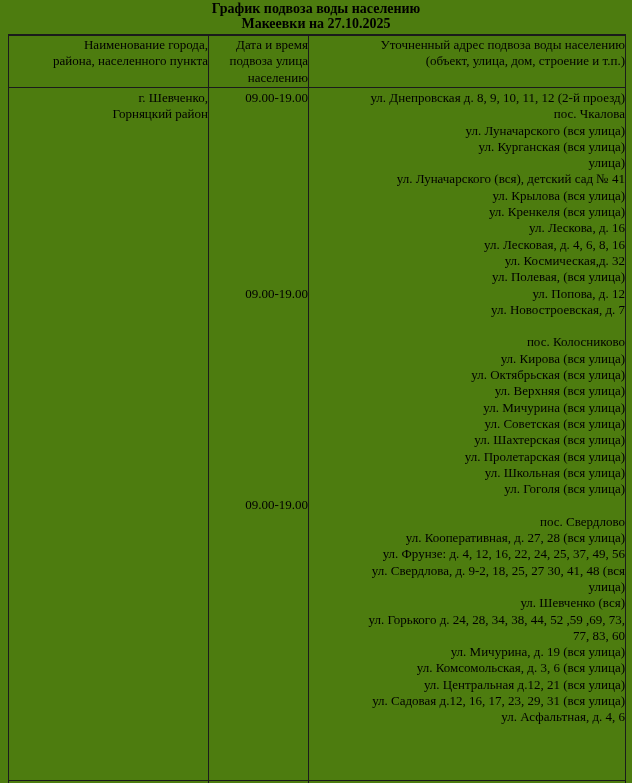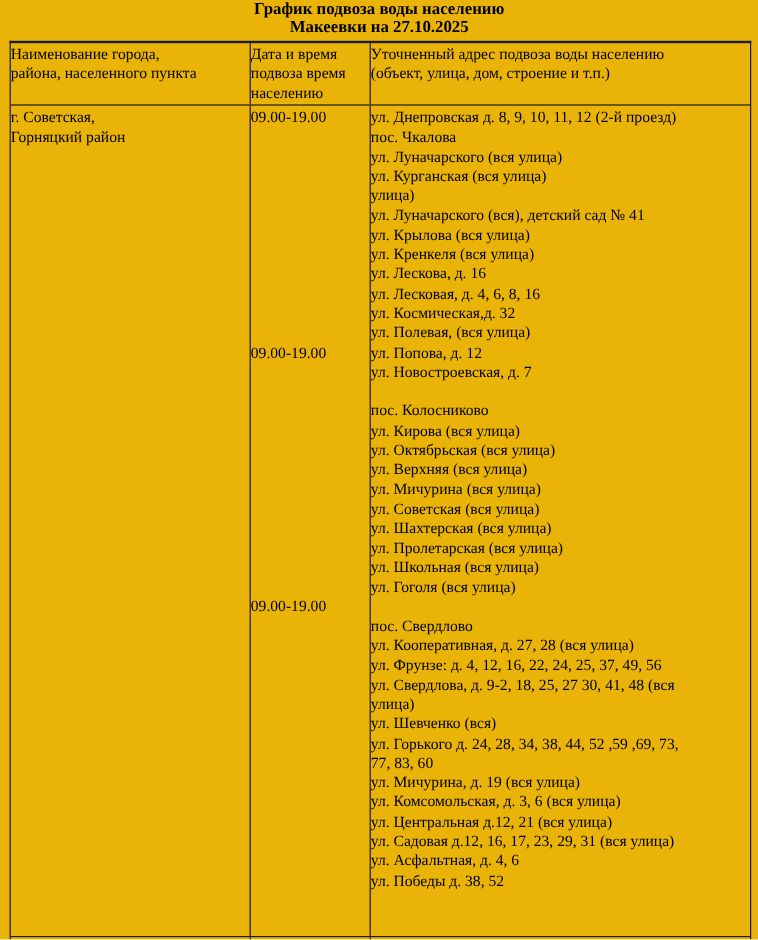--- a/index.html
+++ b/index.html
@@ -1,32 +1,32 @@
 <!DOCTYPE html>
 <html><head>
 <meta charset="utf-8">
 <style>
   html,body{margin:0;padding:0;background:#fff;}
   .page{
-    width:632px;height:783px;background:#eab308;color:#000000;
+    width:632px;height:783px;background:#4d7c0f;color:#000000;
     font-family:"Liberation Serif","DejaVu Serif",serif;
     overflow:hidden;position:relative;
   }
   .doc-title{
     height:30px;padding-top:2px;text-align:center;
     font-weight:bold;font-size:14px;line-height:14.5px;
   }
   .table{
     margin-left:8px;margin-top:2px;width:616px;
     border-left:1.5px solid #1b1b1b;border-right:1.5px solid #1b1b1b;
     border-top:2px solid #1b1b1b;
   }
   .row{display:grid;grid-template-columns:200px 100px 1fr;}
   .cell{
-    text-align:left;font-size:13px;line-height:16.3px;
+    text-align:right;font-size:13px;line-height:16.3px;
     overflow:hidden;
   }
   .col1,.col2{border-right:1.4px solid #1b1b1b;}
   .header{border-bottom:1.8px solid #1b1b1b;}
   .header .cell{padding-top:1px;height:50px;}
   .body{border-bottom:1.8px solid #1b1b1b;height:692px;}
   .body .cell{padding-top:2px;}
   .next{height:5px;}
   .line{height:16.3px;white-space:nowrap;}
 </style>
@@ -42,32 +42,32 @@
 
   <div class="table">
 
     <div class="row header">
       <div class="cell col1">
           <div class="line">Наименование города,</div>
           <div class="line">района, населенного пункта</div>
         </div>
       <div class="cell col2">
           <div class="line">Дата и время</div>
-          <div class="line">подвоза время</div>
+          <div class="line">подвоза улица</div>
           <div class="line">населению</div>
         </div>
       <div class="cell col3">
           <div class="line">Уточненный адрес подвоза воды населению</div>
           <div class="line">(объект, улица, дом, строение и т.п.)</div>
         </div>
     </div>
 
     <div class="row body">
       <div class="cell col1">
-          <div class="line">г. Советская,</div>
+          <div class="line">г. Шевченко,</div>
           <div class="line">Горняцкий район</div>
         </div>
       <div class="cell col2" id="time-cell">
           <div class="line">09.00-19.00</div>
           <div class="line">&nbsp;</div>
           <div class="line">&nbsp;</div>
           <div class="line">&nbsp;</div>
           <div class="line">&nbsp;</div>
           <div class="line">&nbsp;</div>
           <div class="line">&nbsp;</div>
@@ -140,21 +140,20 @@
           <div class="line">ул. Свердлова, д. 9-2, 18, 25, 27 30, 41, 48 (вся</div>
           <div class="line">улица)</div>
           <div class="line">ул. Шевченко (вся)</div>
           <div class="line">ул. Горького д. 24, 28, 34, 38, 44, 52 ,59 ,69, 73,</div>
           <div class="line">77, 83, 60</div>
           <div class="line">ул. Мичурина, д. 19 (вся улица)</div>
           <div class="line">ул. Комсомольская, д. 3, 6 (вся улица)</div>
           <div class="line">ул. Центральная д.12, 21 (вся улица)</div>
           <div class="line">ул. Садовая д.12, 16, 17, 23, 29, 31 (вся улица)</div>
           <div class="line">ул. Асфальтная, д. 4, 6</div>
-          <div class="line">ул. Победы д. 38, 52</div>
         </div>
     </div>
 
     <div class="row next">
       <div class="cell col1"></div>
       <div class="cell col2"></div>
       <div class="cell col3"></div>
     </div>
 
   </div>

